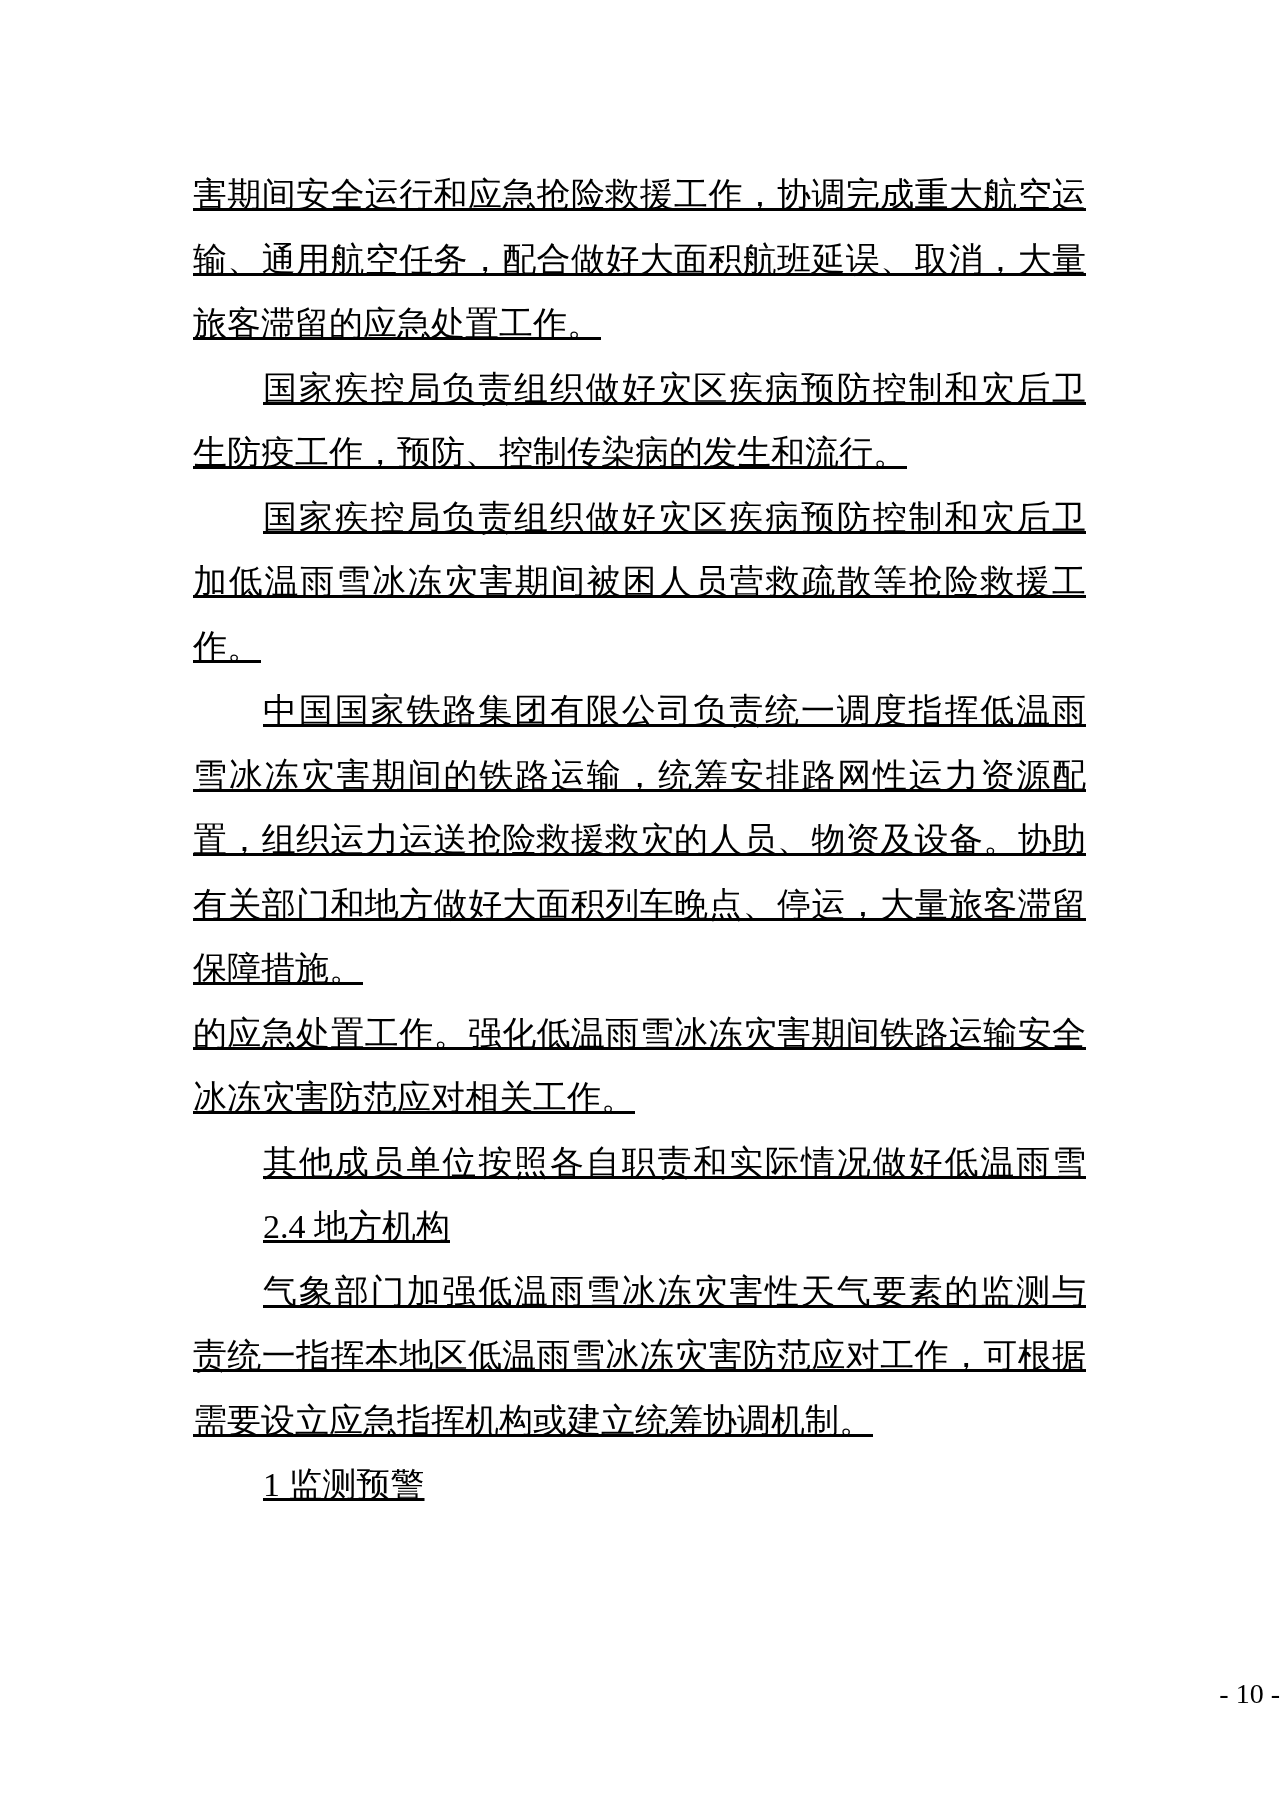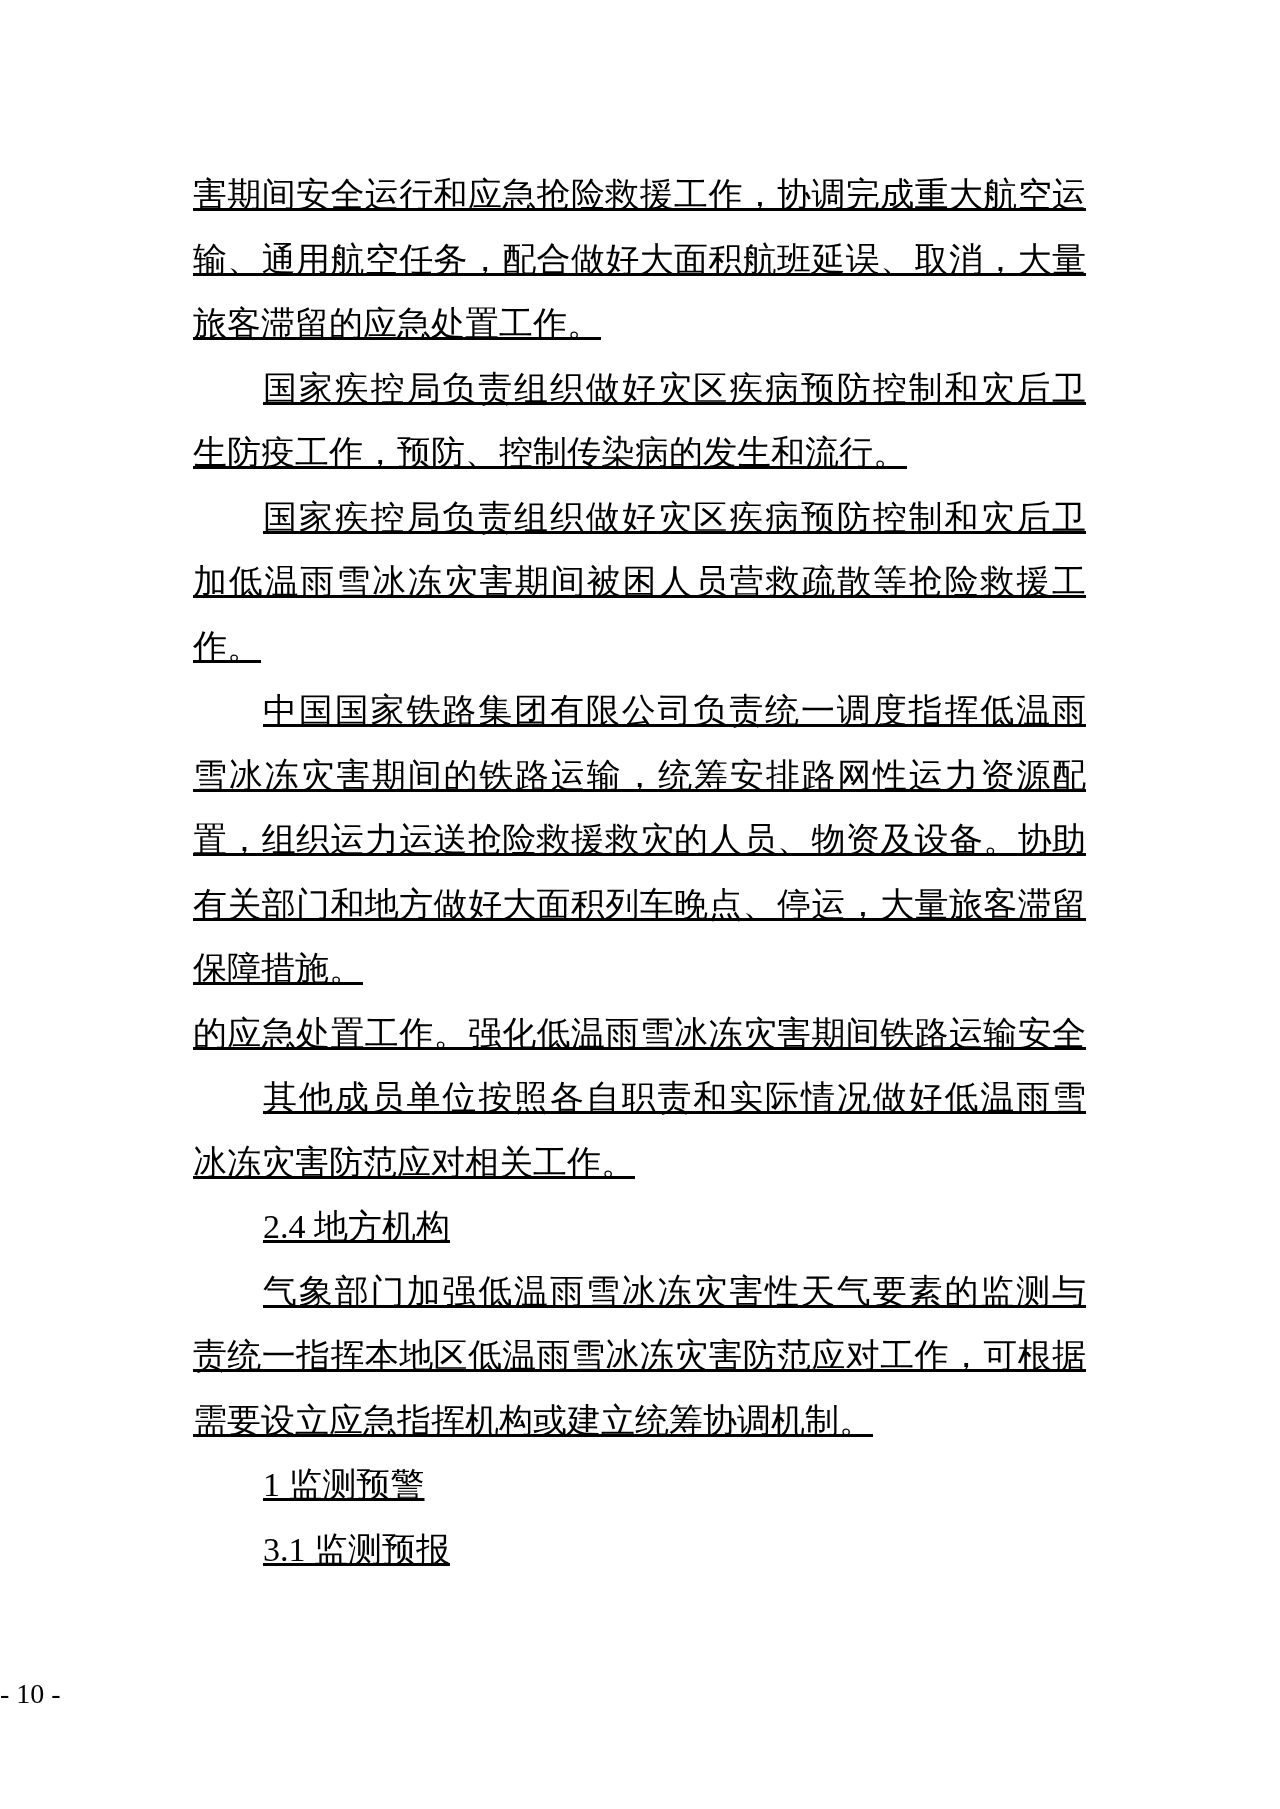--- a/index.html
+++ b/index.html
@@ -38,21 +38,21 @@
     text-align-last: justify;
   }
   .line.indent {
     padding-left: 70px;
   }
   .footer {
     position: absolute;
     left: 0;
     right: 0;
     top: 1678px;
-    text-align: left;
+    text-align: right;
     font-size: 28px;
     line-height: 32px;
     color: #000000;
   }
 </style>
 </head>
 <body>
 
 <div class="page">
   <div class="textblock">
@@ -63,23 +63,22 @@
       <div class="line">生防疫工作，预防、控制传染病的发生和流行。</div>
       <div class="line fill indent">国家疾控局负责组织做好灾区疾病预防控制和灾后卫</div>
       <div class="line fill">加低温雨雪冰冻灾害期间被困人员营救疏散等抢险救援工</div>
       <div class="line">作。</div>
       <div class="line fill indent">中国国家铁路集团有限公司负责统一调度指挥低温雨</div>
       <div class="line fill">雪冰冻灾害期间的铁路运输，统筹安排路网性运力资源配</div>
       <div class="line fill">置，组织运力运送抢险救援救灾的人员、物资及设备。协助</div>
       <div class="line fill">有关部门和地方做好大面积列车晚点、停运，大量旅客滞留</div>
       <div class="line">保障措施。</div>
       <div class="line fill">的应急处置工作。强化低温雨雪冰冻灾害期间铁路运输安全</div>
+      <div class="line">冰冻灾害防范应对相关工作。</div>
       <div class="line fill indent">其他成员单位按照各自职责和实际情况做好低温雨雪</div>
-      <div class="line">冰冻灾害防范应对相关工作。</div>
       <div class="line indent heading">2.4 地方机构</div>
       <div class="line fill indent">气象部门加强低温雨雪冰冻灾害性天气要素的监测与</div>
       <div class="line fill">责统一指挥本地区低温雨雪冰冻灾害防范应对工作，可根据</div>
       <div class="line">需要设立应急指挥机构或建立统筹协调机制。</div>
       <div class="line indent heading">1 监测预警</div>
-      <div class="line indent heading">3.1 监测预报</div>
     </div>
   <div class="footer">- 10 -</div>
 </div>
 
 </body></html>

